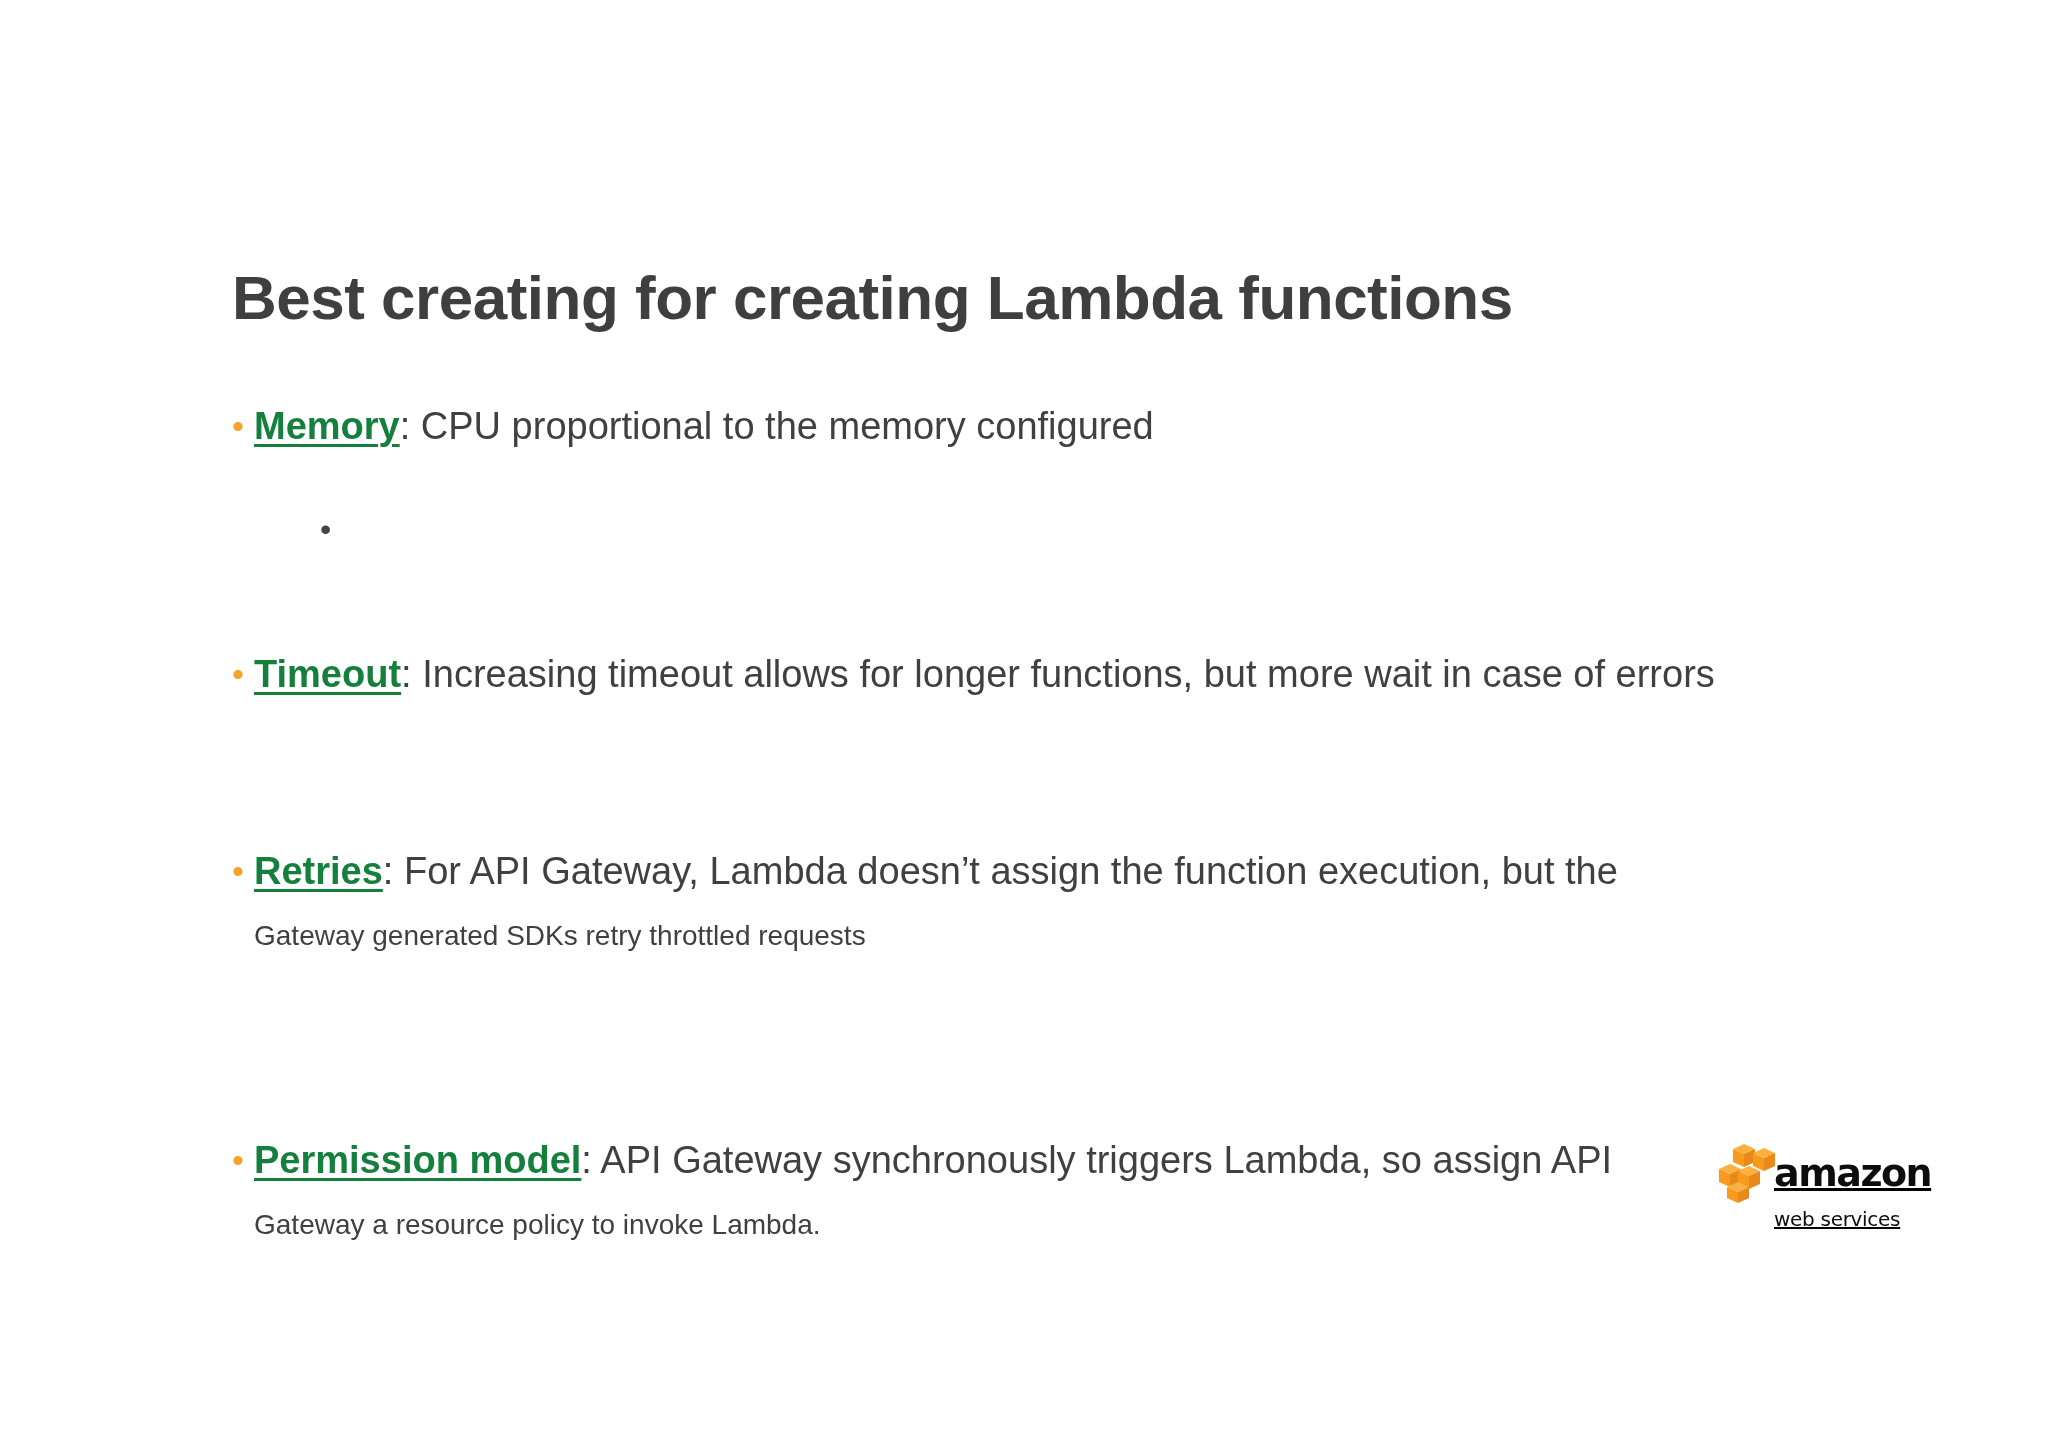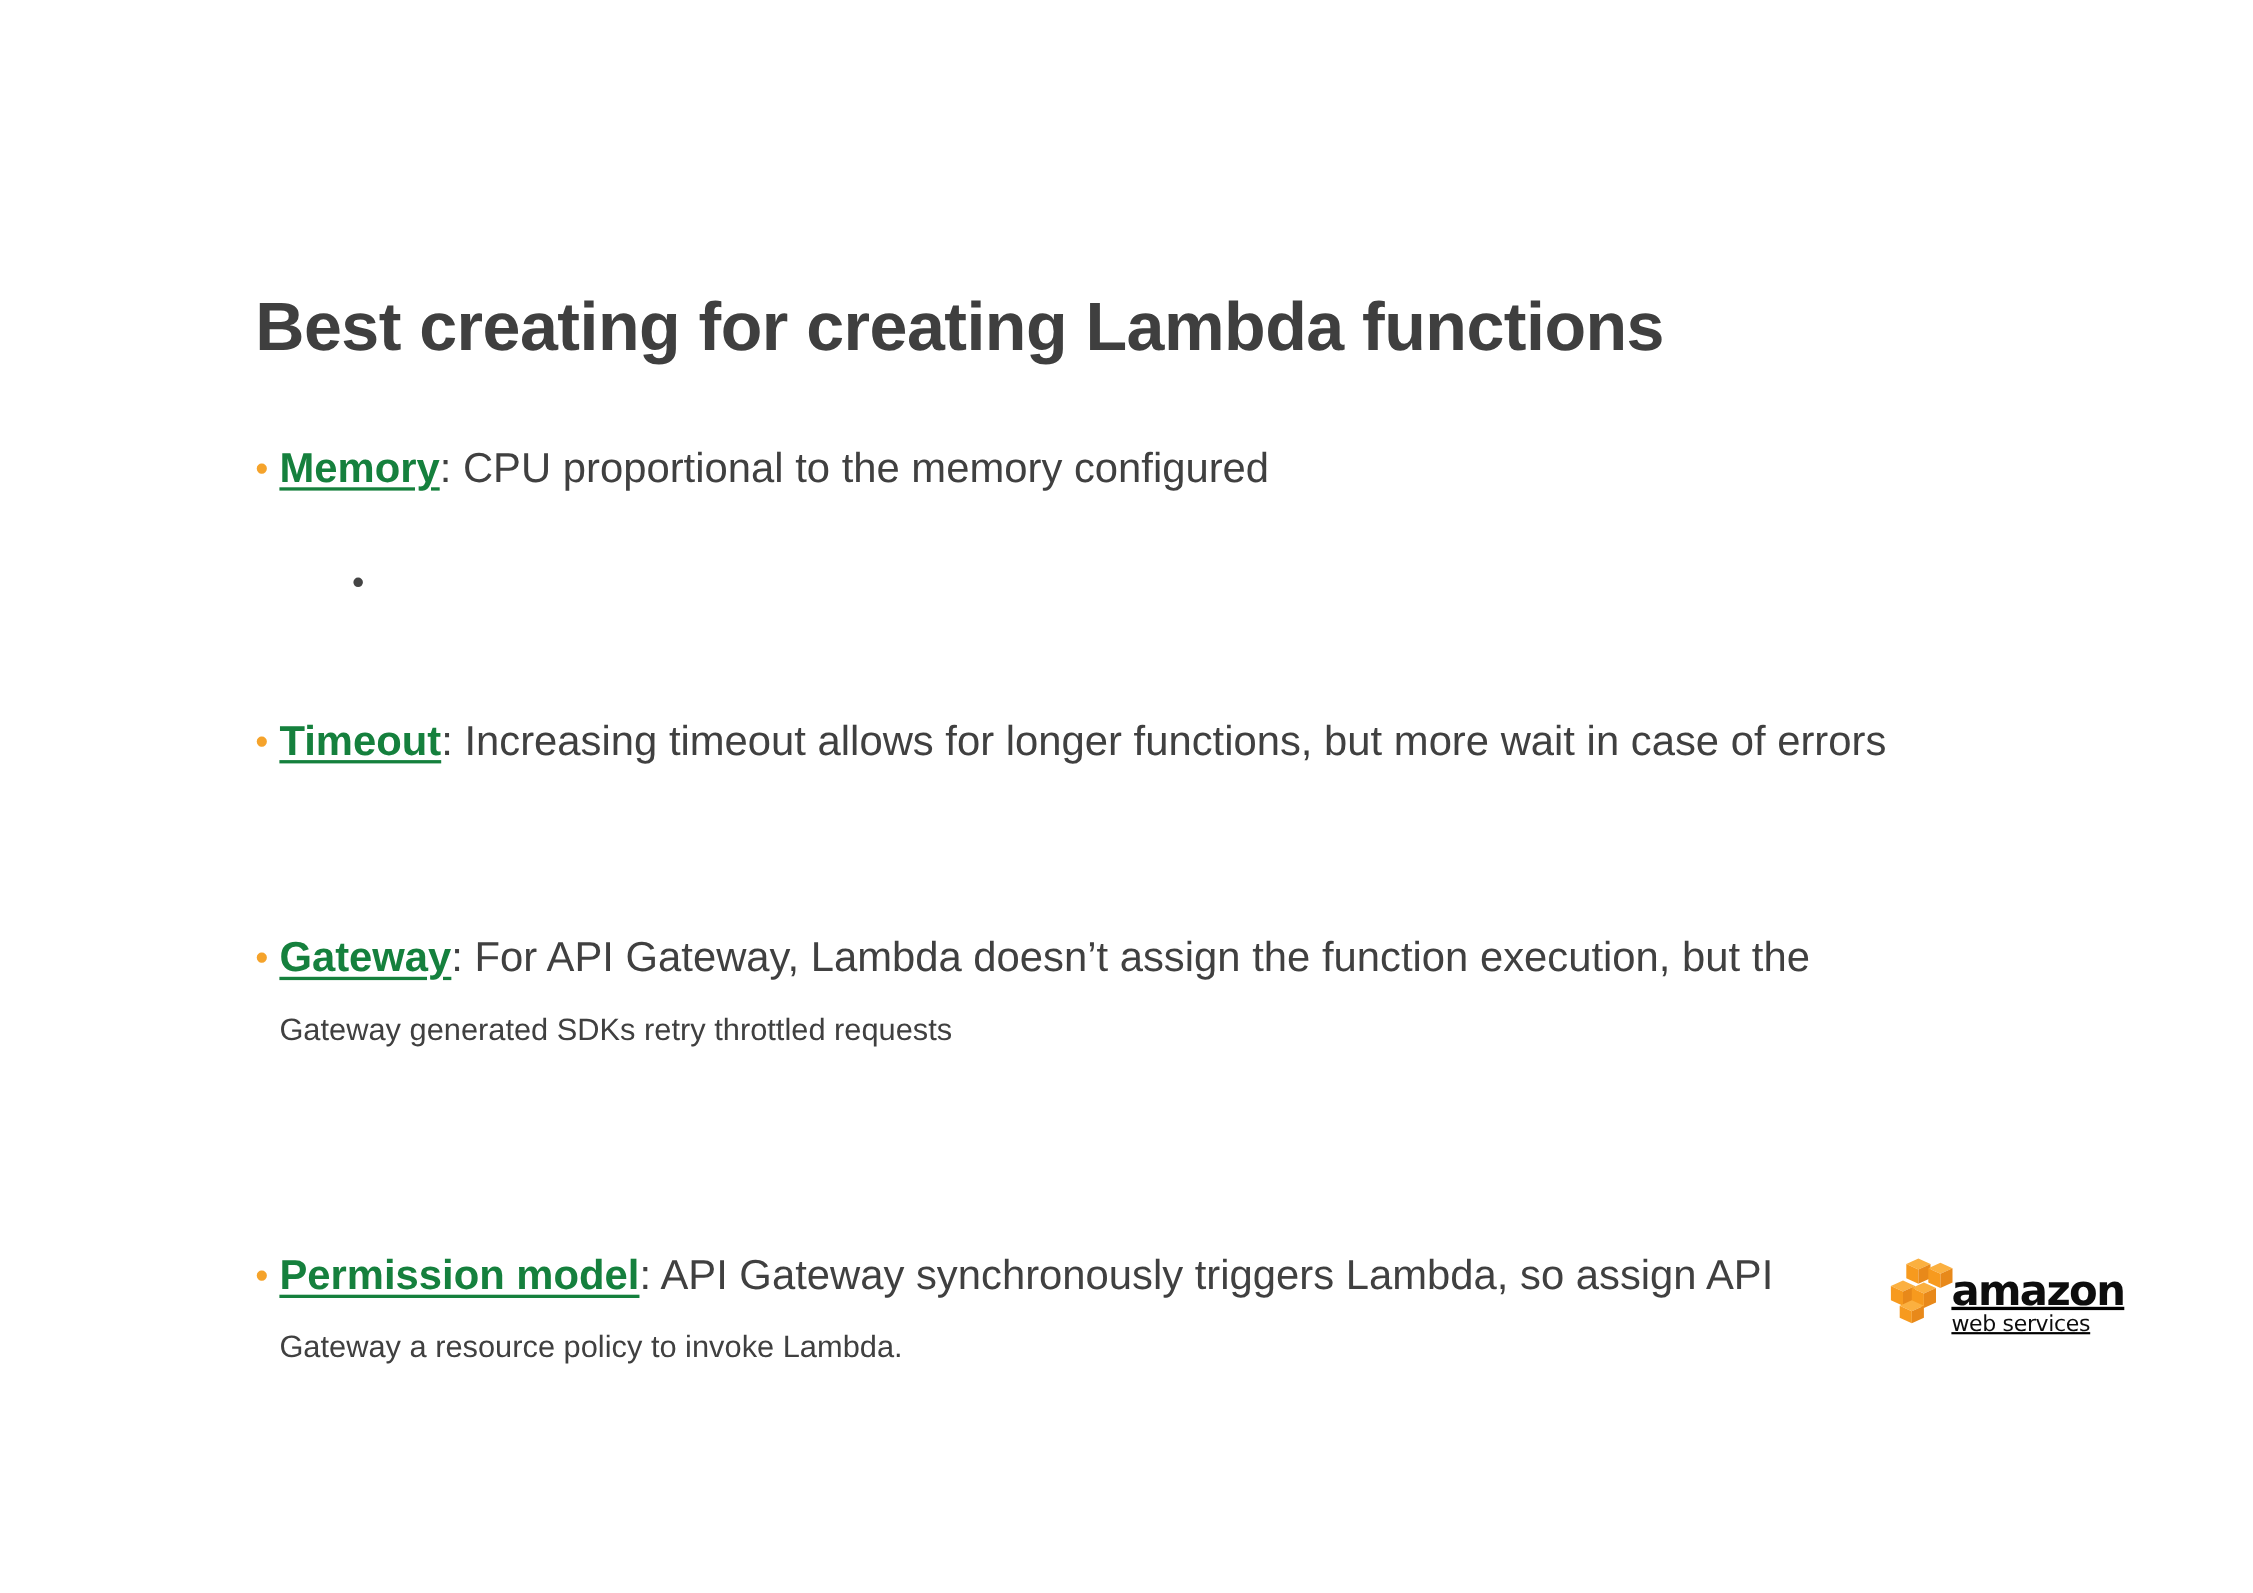--- a/index.html
+++ b/index.html
@@ -125,21 +125,21 @@
     letter-spacing: -1.5px;
     display: block;
   }
   .aws-subtitle {
     font-family: "DejaVu Sans", sans-serif;
     font-size: 20px;
     font-weight: normal;
     color: #0d0d0d;
     letter-spacing: -0.3px;
     display: block;
-    margin-top: 1px;
+    margin-top: 17px;
   }
 </style>
 </head>
 <body>
 
 <div class="slide">
 
   <div class="slide-title">Best creating for creating Lambda functions</div>
 
   <div class="body-block">
@@ -158,21 +158,21 @@
     <div class="gap-sm"></div>
 
     <div class="bullet-row lvl1">
       <span class="dot">•</span><span class="term">Timeout</span><span class="rest">: Increasing timeout allows for longer functions, but more wait in case of errors</span>
     </div>
 
     <div class="gap-lg"></div>
     <div class="gap-sm"></div>
 
     <div class="bullet-row lvl1">
-      <span class="dot">•</span><span class="term">Gateway</span><span class="rest">: For API Gateway, Lambda doesn’t assign the function execution, but the</span>
+      <span class="dot">•</span><span class="term">Retries</span><span class="rest">: For API Gateway, Lambda doesn’t assign the function execution, but the</span>
     </div>
     <div class="cont-line">Gateway generated SDKs retry throttled requests</div>
 
     <div class="gap-lg"></div>
     <div class="gap-md"></div>
 
     <div class="bullet-row lvl1">
       <span class="dot">•</span><span class="term">Permission model</span><span class="rest">: API Gateway synchronously triggers Lambda, so assign API</span>
     </div>
     <div class="cont-line">Gateway a resource policy to invoke Lambda.</div>

